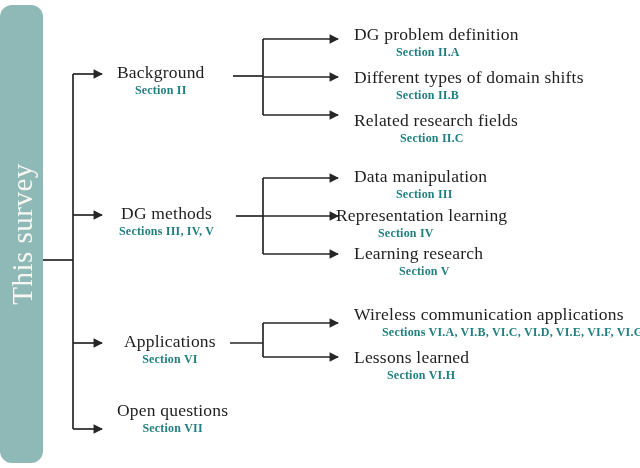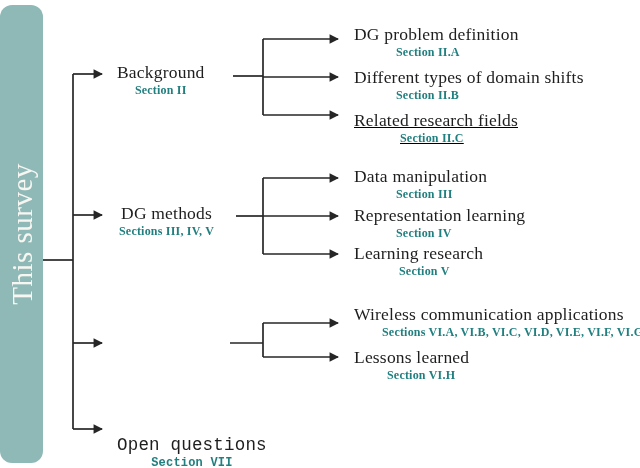--- a/index.html
+++ b/index.html
@@ -77,42 +77,46 @@
   </div>
 
   <div class="node centered" style="left:117px;top:62px;">
     <span class="node-label">Background</span>
     <span class="node-section">Section II</span>
   </div>
   <div class="node centered" style="left:119px;top:203px;">
     <span class="node-label">DG methods</span>
     <span class="node-section">Sections III, IV, V</span>
   </div>
-  <div class="node centered" style="left:117px;top:435px;font-family:Liberation Mono, monospace;">
+  <div class="node centered" style="left:124px;top:331px;">
+    <span class="node-label">Applications</span>
+    <span class="node-section">Section VI</span>
+  </div>
+  <div class="node centered" style="left:117px;top:400px;">
     <span class="node-label">Open questions</span>
     <span class="node-section">Section VII</span>
   </div>
 
   <div class="node leaf" style="left:354px;top:24px;">
     <span class="node-label">DG problem definition</span>
     <span class="node-section" style="padding-left:42px;">Section II.A</span>
   </div>
   <div class="node leaf" style="left:354px;top:67px;">
     <span class="node-label">Different types of domain shifts</span>
     <span class="node-section" style="padding-left:42px;">Section II.B</span>
   </div>
-  <div class="node leaf" style="left:354px;top:110px;text-decoration:underline;">
+  <div class="node leaf" style="left:354px;top:110px;">
     <span class="node-label">Related research fields</span>
     <span class="node-section" style="padding-left:46px;text-align:right;">Section II.C</span>
   </div>
   <div class="node leaf" style="left:354px;top:166px;">
     <span class="node-label">Data manipulation</span>
     <span class="node-section" style="padding-left:42px;text-align:right;">Section III</span>
   </div>
-  <div class="node leaf" style="left:354px;top:205px;">
+  <div class="node leaf" style="left:336px;top:205px;">
     <span class="node-label">Representation learning</span>
     <span class="node-section" style="padding-left:42px;">Section IV</span>
   </div>
   <div class="node leaf" style="left:354px;top:243px;">
     <span class="node-label">Learning research</span>
     <span class="node-section" style="padding-left:45px;">Section V</span>
   </div>
   <div class="node leaf" style="left:354px;top:304px;">
     <span class="node-label">Wireless communication applications</span>
     <span class="node-section" style="padding-left:28px;">Sections VI.A, VI.B, VI.C, VI.D, VI.E, VI.F, VI.G</span>

